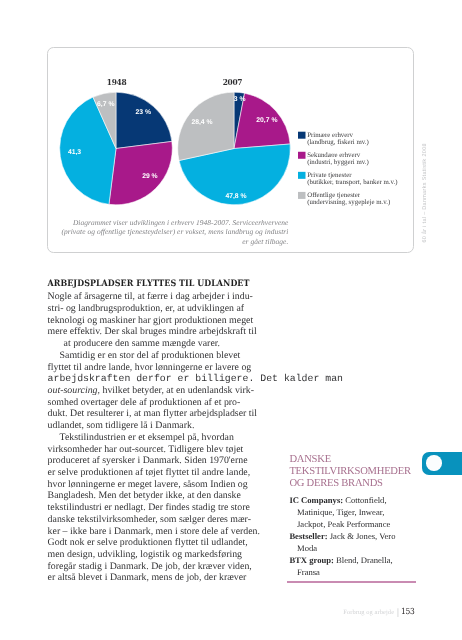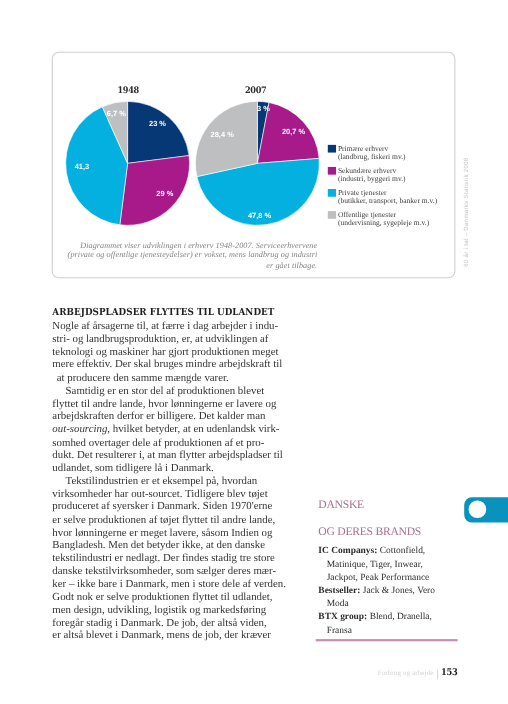--- a/index.html
+++ b/index.html
@@ -24,21 +24,21 @@
   .side-title-line{color:#a8718f;font-family:"Liberation Serif",serif;font-size:10.6px;letter-spacing:-0.25px;white-space:nowrap;}
   .side-line{font-size:8.6px;color:#2b2b2d;white-space:pre;}
   .side-line b{font-weight:bold;}
   .side-rule{height:1.1px;background:#c98bb2;width:129px;margin-left:-2.1px;}
 
   .toggle{position:absolute;left:422.4px;top:452px;width:50px;height:22.6px;border-radius:7px;background:#0892bd;}
   .toggle .knob{position:absolute;left:3.8px;top:3.3px;width:15.5px;height:15.7px;border-radius:50%;background:#fbfdfe;}
 
   .footer{position:absolute;left:343.3px;top:606.2px;font-size:6.4px;color:#d2d3d5;letter-spacing:.1px;white-space:nowrap;}
   .footer .sep{color:#b9babc;font-size:9.6px;position:relative;top:1px;margin-left:1.3px;margin-right:0.2px;}
-  .footer .pg{color:#231f20;font-weight:bold;font-size:8.4px;font-family:"DejaVu Serif Condensed","DejaVu Serif",serif;letter-spacing:-0.3px;}
+  .footer .pg{color:#231f20;font-weight:normal;font-size:8.4px;font-family:"DejaVu Serif Condensed","DejaVu Serif",serif;letter-spacing:-0.3px;}
 </style>
 </head>
 <body>
 
 <div class="page">
 
   <div class="chartbox">
     <svg class="pies" id="pies" width="367" height="206">
         <text x="68.6" y="36.9" text-anchor="middle" font-size="8.25" letter-spacing="-0.28" fill="#2f2f31" font-weight="bold" font-family="&quot;DejaVu Serif Condensed&quot;,&quot;DejaVu Serif&quot;,serif">1948</text>
         <path d="M 68 100.5 L 68.00 44.20 A 56.3 56.3 0 0 1 123.86 93.44 Z" fill="#063875" stroke="#ffffff" stroke-width="0.55"></path>
@@ -76,47 +76,48 @@
 
   <div class="sidenote" id="sidenote" style="transform: translate(421.5px, 242.6px) rotate(-90deg);">60 år i tal – Danmarks Statistik 2008</div>
 
   <div class="article">
     <div class="art-head">ARBEJDSPLADSER FLYTTES TIL UDLANDET</div>
     <div id="article-body" style="position:relative;top:12.5px;">
         <div class="art-line" style="position: absolute; top: 0px; left: 0px;">Nogle af årsagerne til, at færre i dag arbejder i indu-</div>
         <div class="art-line" style="position: absolute; top: 11.72px; left: 0px;">stri- og landbrugsproduktion, er, at udviklingen af</div>
         <div class="art-line" style="position: absolute; top: 23.44px; left: 0px;">teknologi og maskiner har gjort produktionen meget</div>
         <div class="art-line" style="position: absolute; top: 35.16px; left: 0px;">mere effektiv. Der skal bruges mindre arbejdskraft til</div>
-        <div class="art-line" style="position: absolute; top: 46.88px; left: 4px;">at producere den samme mængde varer.</div>
+        <div class="art-line" style="position: absolute; top: 46.88px; left: 16px;">at producere den samme mængde varer.</div>
         <div class="art-line" style="position: absolute; top: 58.6px; left: 12px;">Samtidig er en stor del af produktionen blevet</div>
         <div class="art-line" style="position: absolute; top: 70.32px; left: 0px;">flyttet til andre lande, hvor lønningerne er lavere og</div>
-        <div class="art-line" style="position: absolute; top: 82.04px; left: 0px;">arbejdskraften derfor er billigere. Det kalder man</div>
+        <div class="art-line" style="position: absolute; top: 82.04px; left: 0px; font-family: Liberation Mono, monospace;">arbejdskraften derfor er billigere. Det kalder man</div>
         <div class="art-line" style="position: absolute; top: 93.76px; left: 0px; text-align: right;"><i>out-sourcing</i>, hvilket betyder, at en udenlandsk virk-</div>
         <div class="art-line" style="position: absolute; top: 105.48px; left: 0px;">somhed overtager dele af produktionen af et pro-</div>
         <div class="art-line" style="position: absolute; top: 117.2px; left: 0px;">dukt. Det resulterer i, at man flytter arbejdspladser til</div>
         <div class="art-line" style="position: absolute; top: 128.92px; left: 0px;">udlandet, som tidligere lå i Danmark.</div>
         <div class="art-line" style="position: absolute; top: 140.64px; left: 12px;">Tekstilindustrien er et eksempel på, hvordan</div>
         <div class="art-line" style="position: absolute; top: 152.36px; left: 0px;">virksomheder har out-sourcet. Tidligere blev tøjet</div>
         <div class="art-line" style="position: absolute; top: 164.08px; left: 0px;">produceret af syersker i Danmark. Siden 1970'erne</div>
         <div class="art-line" style="position: absolute; top: 175.8px; left: 0px;">er selve produktionen af tøjet flyttet til andre lande,</div>
         <div class="art-line" style="position: absolute; top: 187.52px; left: 0px;">hvor lønningerne er meget lavere, såsom Indien og</div>
         <div class="art-line" style="position: absolute; top: 199.24px; left: 0px;">Bangladesh. Men det betyder ikke, at den danske</div>
         <div class="art-line" style="position: absolute; top: 210.96px; left: 0px;">tekstilindustri er nedlagt. Der findes stadig tre store</div>
         <div class="art-line" style="position: absolute; top: 222.68px; left: 0px;">danske tekstilvirksomheder, som sælger deres mær-</div>
         <div class="art-line" style="position: absolute; top: 234.4px; left: 0px;">ker – ikke bare i Danmark, men i store dele af verden.</div>
         <div class="art-line" style="position: absolute; top: 246.12px; left: 0px;">Godt nok er selve produktionen flyttet til udlandet,</div>
         <div class="art-line" style="position: absolute; top: 257.84px; left: 0px;">men design, udvikling, logistik og markedsføring</div>
-        <div class="art-line" style="position: absolute; top: 269.56px; left: 0px;">foregår stadig i Danmark. De job, der altså viden,</div>
+        <div class="art-line" style="position: absolute; top: 269.56px; left: 0px;">foregår stadig i Danmark. De job, der kræver viden,</div>
         <div class="art-line" style="position: absolute; top: 281.28px; left: 0px;">er altså blevet i Danmark, mens de job, der kræver</div>
       </div>
   </div>
 
   <div class="sidebar">
     <div id="sidebar-title" style="position:relative;height:41px;">
         <div class="side-title-line" style="position: absolute; top: 0px;">DANSKE</div>
+        <div class="side-title-line" style="position: absolute; top: 11.7px;">TEKSTILVIRKSOMHEDER</div>
         <div class="side-title-line" style="position: absolute; top: 23.4px;">OG DERES BRANDS</div>
       </div>
     <div id="sidebar-body" style="position:relative;">
       <div class="side-rule" id="sidebar-rule" style="position: absolute; left: 0px; top: 86.06px;"></div>
     <div class="side-line" style="position: absolute; top: 0px; left: 0px;"><b>IC Companys:</b> Cottonfield,</div>
         <div class="side-line" style="position: absolute; top: 11.98px; left: 7.6px;">Matinique, Tiger, Inwear,</div>
         <div class="side-line" style="position: absolute; top: 23.96px; left: 7.6px;">Jackpot, Peak Performance</div>
         <div class="side-line" style="position: absolute; top: 35.94px; left: 0px;"><b>Bestseller:</b> Jack &amp; Jones, Vero</div>
         <div class="side-line" style="position: absolute; top: 47.92px; left: 7.6px;">Moda</div>
         <div class="side-line" style="position: absolute; top: 59.9px; left: 0px;"><b>BTX group:</b> Blend, Dranella,</div>

